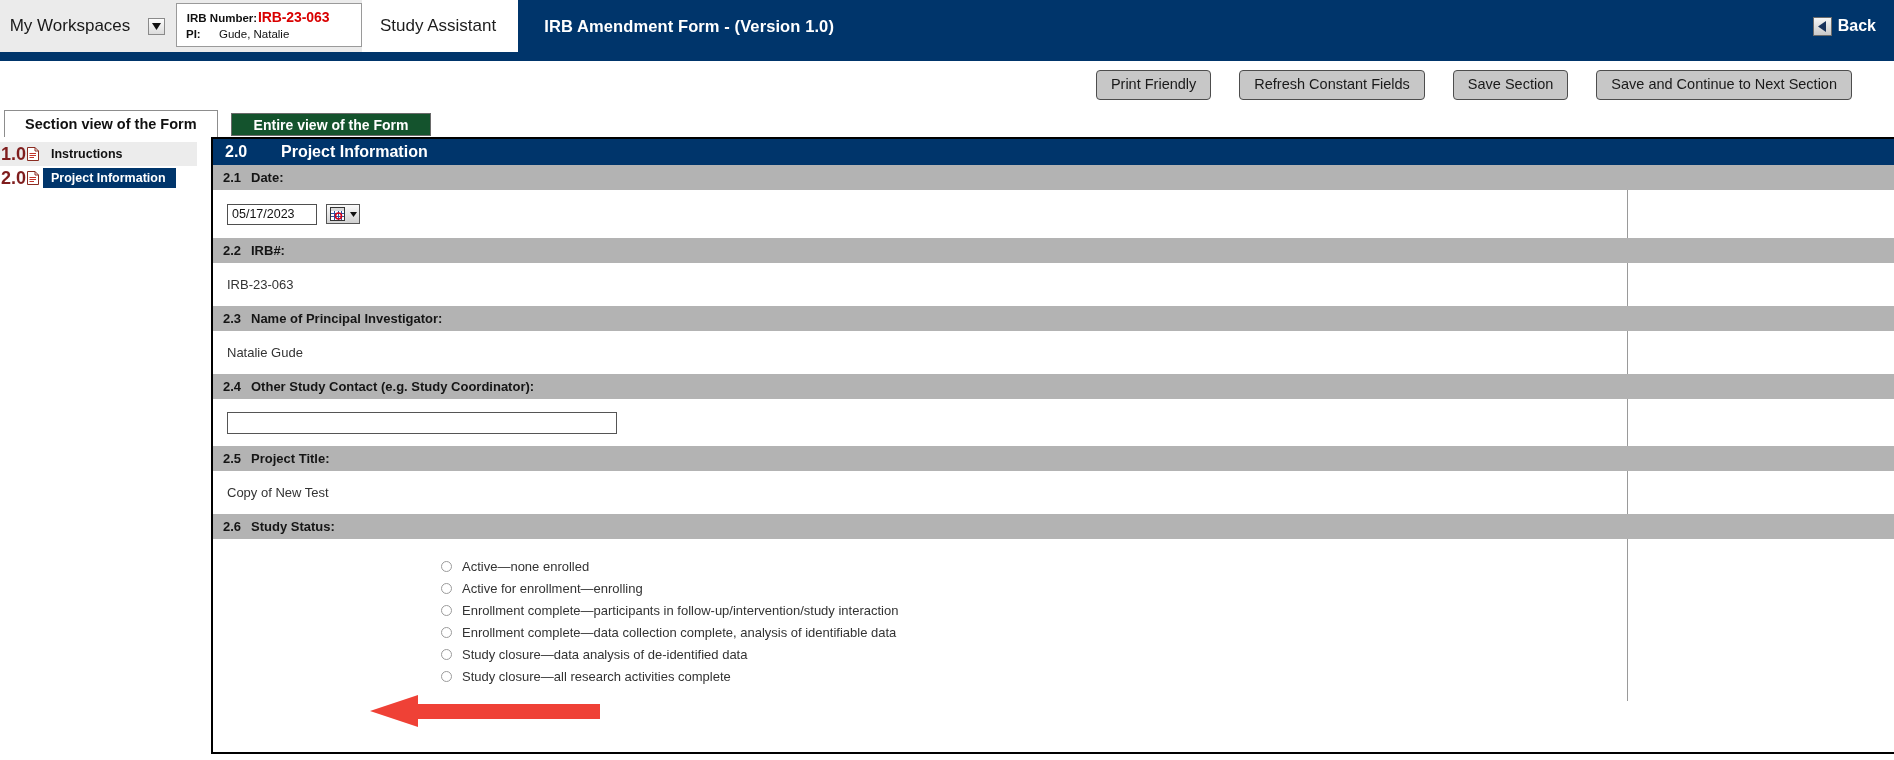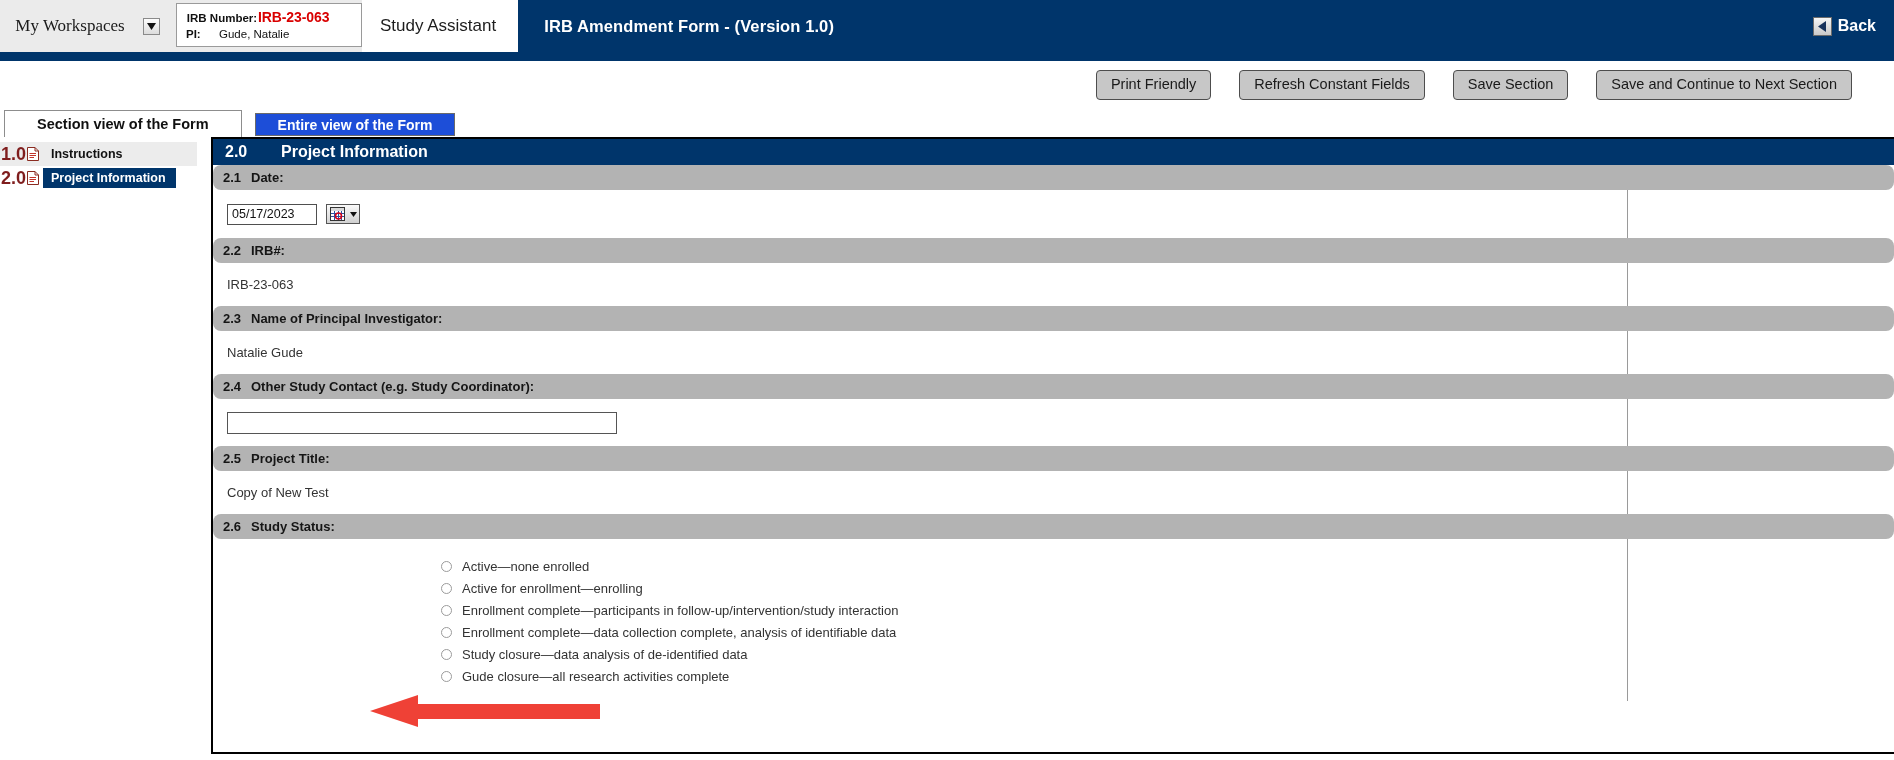--- a/index.html
+++ b/index.html
@@ -25,21 +25,21 @@
     display: flex;
     align-items: center;
     justify-content: center;
     gap: 18px;
     background: #ebebeb;
     border-right: 1px solid #ebebeb;
   }
   #workspaces-label {
     font-size: 17px;
     color: #1a1a1a;
-    font-family: Liberation Serif, serif;
+    font-family: Liberation Sans, sans-serif;
   }
   .dropdown-glyph {
     width: 17px; height: 17px;
     background: linear-gradient(#fdfdfd, #dcdcdc);
     border: 1px solid #8a8a8a;
     display: flex; align-items: center; justify-content: center;
   }
   .dropdown-glyph svg { display: block; }
 
   #irb-info-box {
@@ -136,29 +136,29 @@
     align-items: flex-end;
     padding-left: 4px;
     gap: 13px;
   }
   #tab-section-view {
     height: 27px;
     border: 1px solid #8d8d8d;
     border-bottom: none;
     background: #ffffff;
     display: flex; align-items: center; justify-content: center;
-    padding: 0 32px;
+    padding: 0 20px;
     font-size: 14.5px;
     font-weight: bold;
     color: #111111;
     cursor: pointer;
   }
   #tab-entire-view {
     height: 23px;
-    background: #1d4ed8;
+    background: #14532d;
     border: 1px solid #6a6a6a;
     display: flex; align-items: center; justify-content: center;
     padding: 0 22px;
     font-size: 14px;
     font-weight: bold;
     color: #ffffff;
     cursor: pointer;
     margin-bottom: 1px;
     text-align: center;
   }
@@ -234,21 +234,20 @@
   .q-bar {
     background: #b3b3b3;
     height: 25px;
     display: flex;
     align-items: center;
     font-size: 13px;
     font-weight: bold;
     color: #151515;
     padding-left: 10px;
     position: relative;
-    border-radius: 8px;
   }
   .q-num { width: 28px; flex: 0 0 28px; }
   .q-label { }
 
   .q-body {
     background: #ffffff;
     position: relative;
     display: flex;
   }
   .q-body .left-col {
@@ -525,21 +524,21 @@
         <div class="radio-row">
           <span class="radio-mark"></span>
           <span>Enrollment complete—data collection complete, analysis of identifiable data</span>
         </div>
         <div class="radio-row">
           <span class="radio-mark"></span>
           <span>Study closure—data analysis of de-identified data</span>
         </div>
         <div class="radio-row">
           <span class="radio-mark"></span>
-          <span>Gude closure—all research activities complete</span>
+          <span>Study closure—all research activities complete</span>
         </div>
       </div>
       <div class="right-col"></div>
     </div>
 
   </div>
 
   <svg id="red-arrow" viewBox="0 0 230 32">
     <polygon points="0,16 48,0 48,9 230,9 230,24 48,24 48,32" fill="#ef4136"></polygon>
   </svg>

